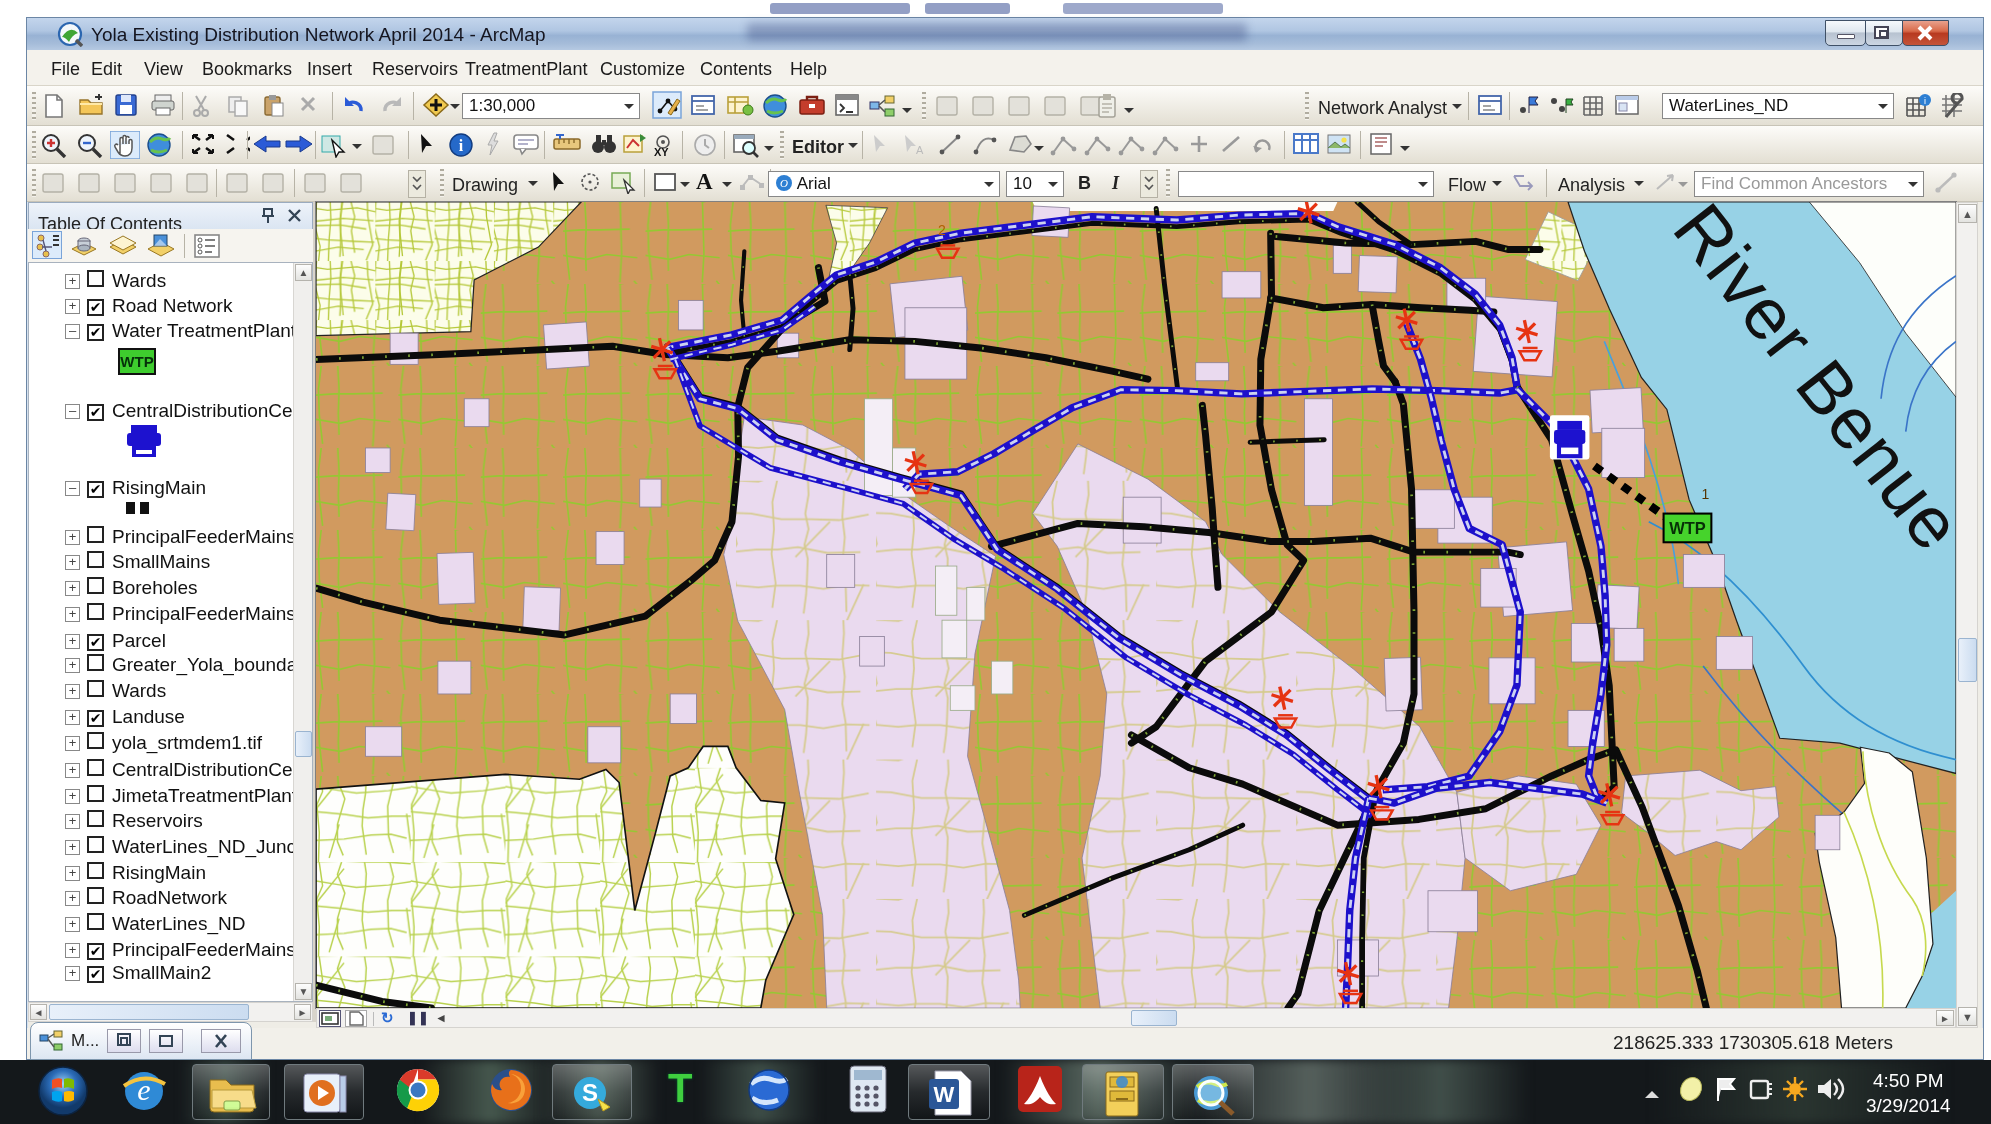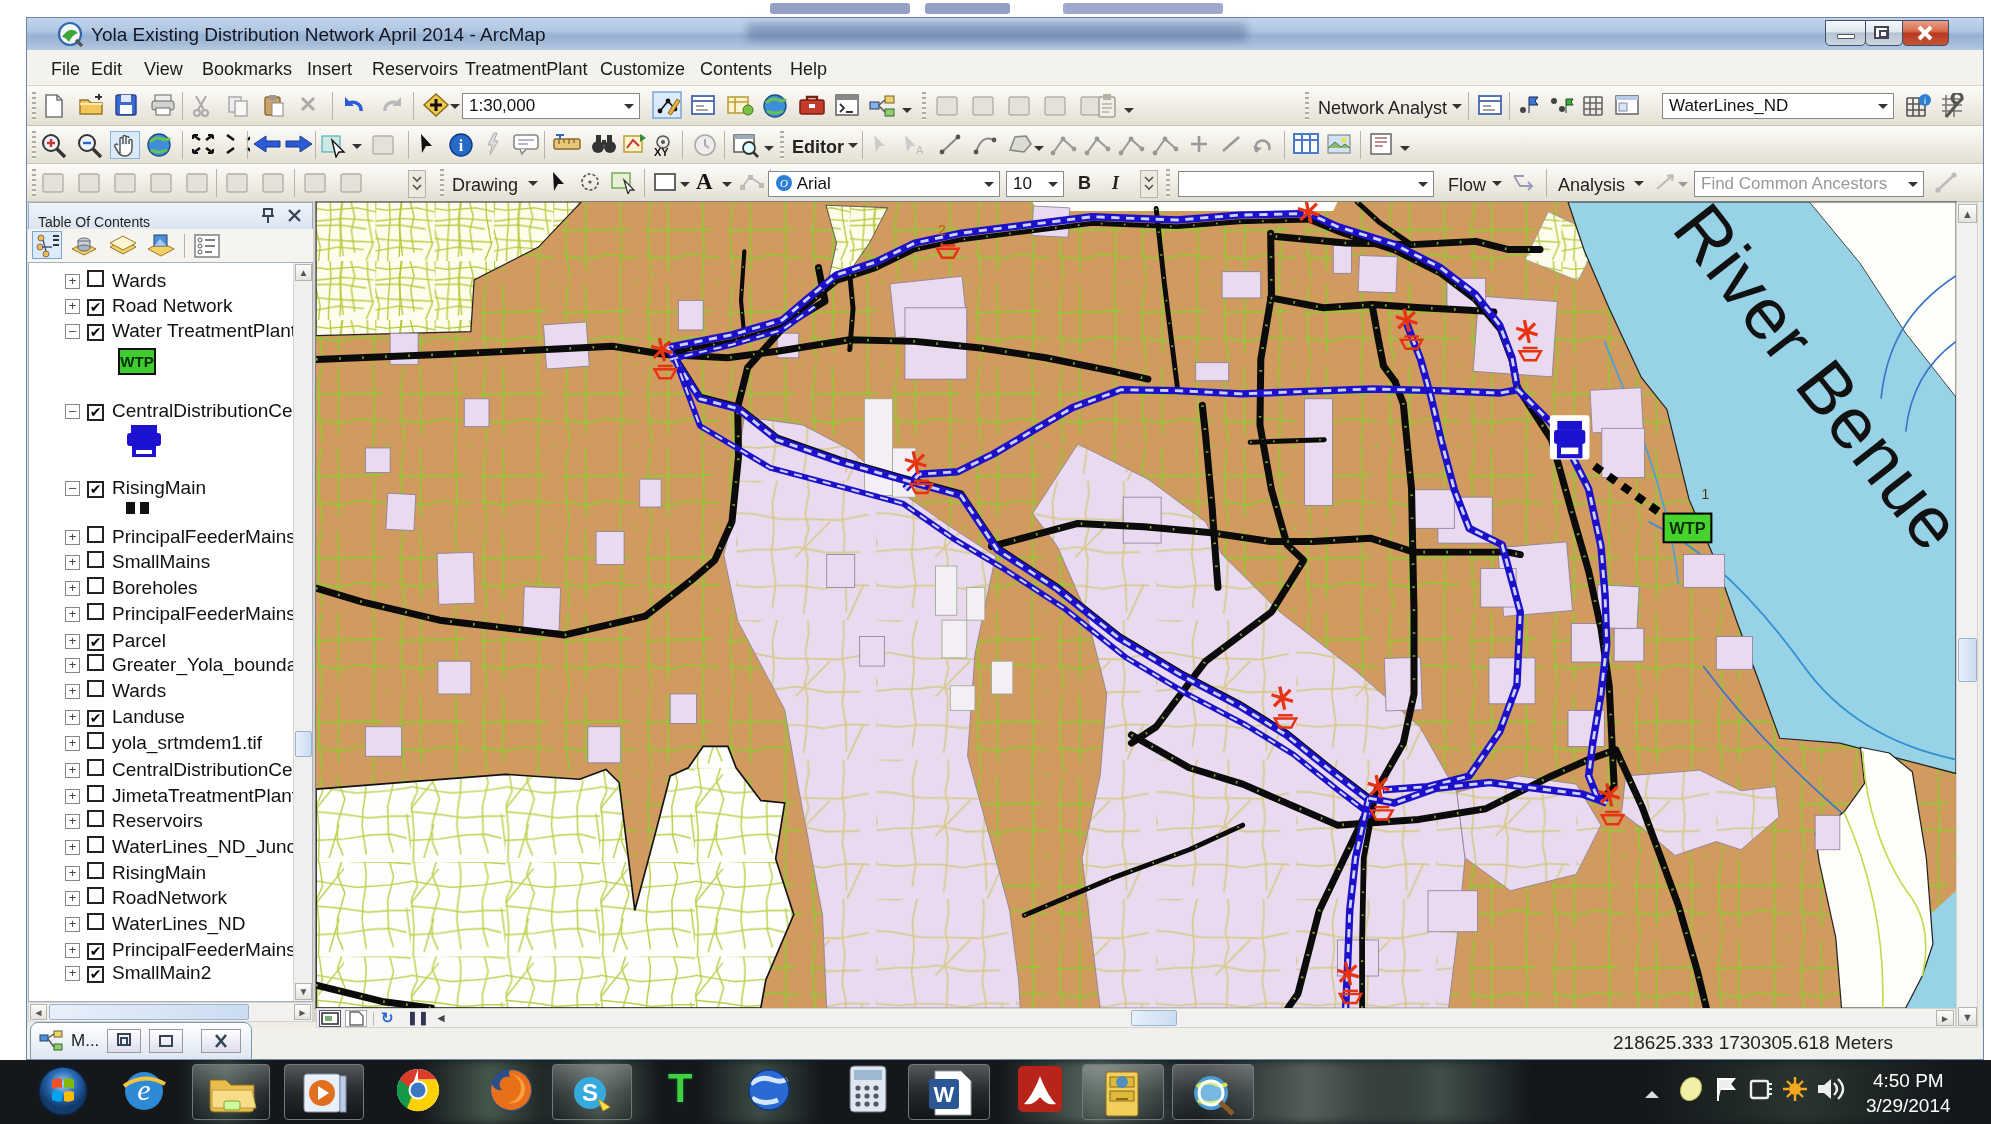--- a/index.html
+++ b/index.html
@@ -12,21 +12,21 @@
 #menubar span{position:absolute;top:9px;font-size:18px;color:#1a1a1a}
 .tb{position:absolute;left:27px;width:1956px;background:linear-gradient(#fdfcf9,#e3dfd3);border-bottom:1px solid #c8c4b7}
 #tb1{top:86px;height:40px}#tb2{top:126px;height:38px}#tb3{top:164px;height:38px}
 .i{position:absolute}
 .vsep{position:absolute;width:1px;height:28px;background:#b7b3a6}
 .grip{position:absolute;width:4px;height:28px;background:repeating-linear-gradient(180deg,#b0ac9f 0 2px,#f4f2ec 2px 5px)}
 .combo{position:absolute;background:#fff;border:1px solid #888;font-size:17px;padding:2px 6px;white-space:nowrap;overflow:hidden}
 .carr{position:absolute;right:5px;top:10px;width:0;height:0;border:5px solid transparent;border-top-color:#333}
 .dtext{position:absolute;font-size:18px;color:#222;white-space:nowrap}
 #tocpanel{position:absolute;left:28px;top:202px;width:285px;height:820px;background:#eceae3}
-#tochdr{position:absolute;left:28px;top:202px;width:285px;height:38px;background:linear-gradient(#eef3fa,#d3e0ef);border:1px solid #9aabbf;font-size:14px;color:#222;padding:11px 9px}
+#tochdr{position:absolute;left:28px;top:202px;width:285px;height:38px;background:linear-gradient(#eef3fa,#d3e0ef);border:1px solid #9aabbf;font-size:18px;color:#222;padding:11px 9px}
 #tocicons{position:absolute;left:28px;top:229px;width:285px;height:33px;background:#f6f4ef}
 #toclist{position:absolute;left:28px;top:262px;width:285px;height:740px;background:#fff;border:1px solid #a8b2be;overflow:hidden}
 .trow{position:absolute;left:0;height:25px;white-space:nowrap}
 .exp{display:inline-block;width:15px;height:15px;border:1px solid #888;margin-left:36px;font-size:13px;line-height:12px;text-align:center;color:#444;background:#fff;vertical-align:2px}
 .cb{display:inline-block;width:17px;height:17px;border:2px solid #222;margin-left:7px;font-size:14px;line-height:13px;text-align:center;vertical-align:0px;background:#fff;color:#000}
 .lbl{margin-left:8px;font-size:19px;color:#111}
 .wtpbox{display:inline-block;margin-left:89px;width:38px;height:27px;background:#3ecc2e;border:2px solid #111;color:#06300a;font-weight:bold;font-size:15px;text-align:center;line-height:23px}
 .bsq{display:inline-block;width:9px;height:12px;background:#111}
 .sbar{position:absolute;background:#f2f1ef;border:1px solid #d5d3cf}
 .sbtn{position:absolute;background:linear-gradient(#fdfdfd,#e3e3e0);border:1px solid #b5b3ad;color:#555;text-align:center}

